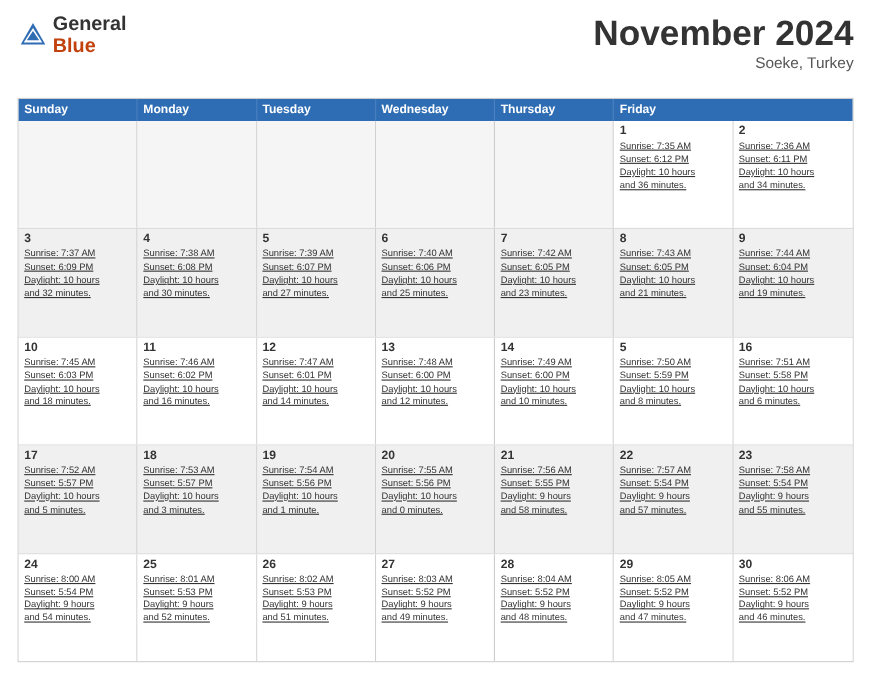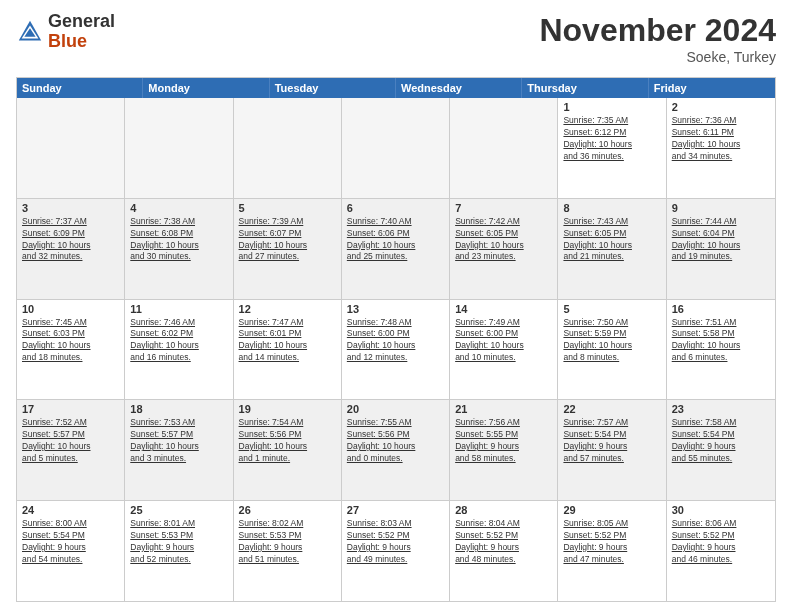--- a/index.html
+++ b/index.html
@@ -14,21 +14,21 @@
       width: 792px;
       height: 612px;
       padding: 12px 16px 10px 16px;
       display: flex;
       flex-direction: column;
     }
     .header {
       display: flex;
       justify-content: space-between;
       align-items: flex-start;
-      margin-bottom: 12px;
+      margin-bottom: 24px;
     }
     .logo {
       display: flex;
       align-items: center;
       gap: 4px;
     }
     .logo-text {
       font-size: 18px;
       font-weight: bold;
       line-height: 1.1;
@@ -52,21 +52,21 @@
       color: #555;
     }
     .calendar {
       flex: 1;
       display: flex;
       flex-direction: column;
       border: 1px solid #ccc;
     }
     .cal-header {
       display: grid;
-      grid-template-columns: repeat(6, 1fr);
+      grid-template-columns: repeat(7, 1fr);
       background: #2e6db4;
     }
     .cal-header-cell {
       color: white;
       font-size: 11px;
       font-weight: bold;
       padding: 4px 5px;
       border-right: 1px solid #4a80c0;
     }
     .cal-header-cell:last-child { border-right: none; }

